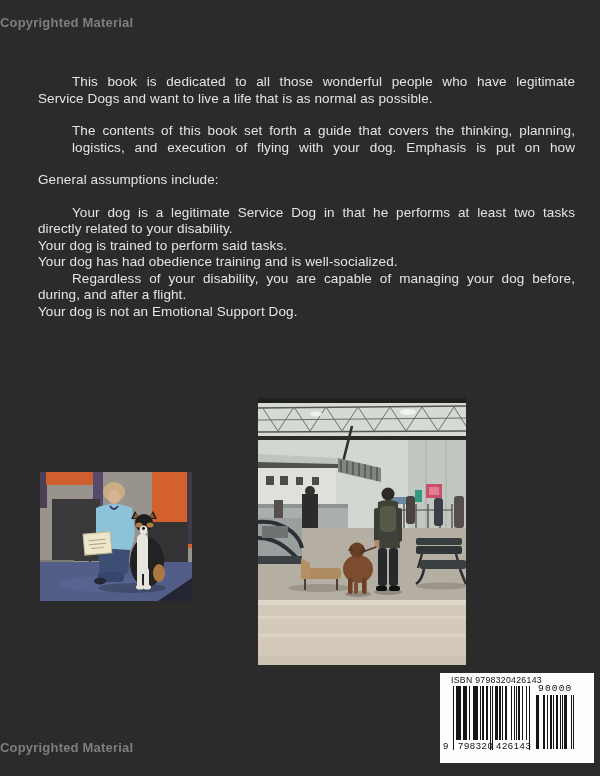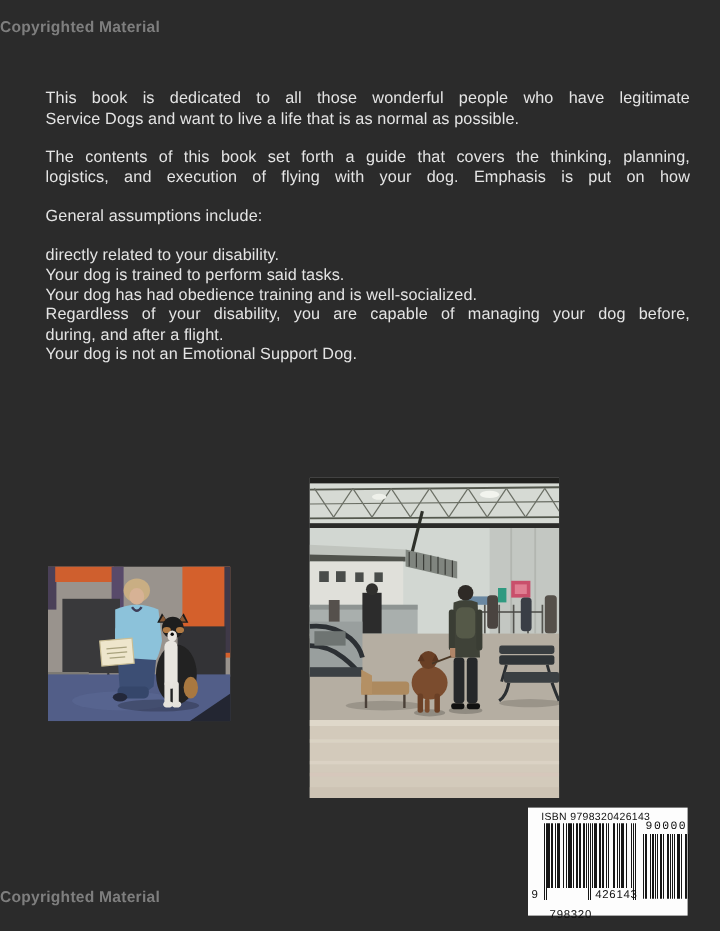--- a/index.html
+++ b/index.html
@@ -6,32 +6,32 @@
   .page{position:relative;width:600px;height:776px;background:#2b2b2b;overflow:hidden;
         font-family:"Liberation Sans",sans-serif;}
   .watermark{position:absolute;left:0;width:600px;text-align:left;
              font-size:13px;font-weight:bold;color:#7e7e7e;letter-spacing:.2px;}
   .wm-top{top:15px;}
   .wm-bottom{top:740px;}
   .body-text{position:absolute;left:38px;top:74px;width:537px;color:#e4e4e4;
              font-size:13.5px;line-height:16.5px;letter-spacing:.1px;}
   .para{margin:0 0 16px 0;}
   .ln{display:block;}
-  .j{text-align:justify;text-align-last:justify;}
+  .j{text-align:justify;text-align-last:justify;margin-left:34px;}
   .l{text-align:left;}
   .photo{position:absolute;display:block;}
   #trainer-photo{left:40px;top:472px;width:152px;height:129px;}
   #airport-photo{left:258px;top:398px;width:208px;height:267px;}
-  .barcode-box{position:absolute;left:440px;top:673px;width:133px;height:90px;
+  .barcode-box{position:absolute;left:440px;top:673px;width:154px;height:90px;
                background:#fdfdfd;color:#111;}
   .isbn-label{position:absolute;left:11px;top:2px;font-size:8.7px;letter-spacing:.3px;white-space:nowrap;}
   .main-bars{position:absolute;left:13px;top:13px;}
   .bc-digit{position:absolute;top:67px;font-size:9.5px;letter-spacing:.6px;white-space:nowrap;}
   .bc-nine{left:3px;}
-  .bc-g1{left:18px;margin-top:17px;}
+  .bc-g1{left:18px;}
   .bc-g2{left:56px;}
   .supp-label{position:absolute;left:98px;top:10px;font-size:9.5px;letter-spacing:1.2px;font-family:Liberation Mono, monospace;}
   .supp-bars{position:absolute;left:95px;top:22px;}
   svg{display:block;}
 </style>
 </head>
 <body>
 
 <div class="page">
 
@@ -41,20 +41,21 @@
     <div class="para">
       <span class="ln j">This book is dedicated to all those wonderful people who have legitimate</span>
       <span class="ln l">Service Dogs and want to live a life that is as normal as possible.</span>
     </div>
     <div class="para">
       <span class="ln j">The contents of this book set forth a guide that covers the thinking, planning,</span>
       <span class="ln j">logistics, and execution of flying with your dog.  Emphasis is put on how</span>
     </div>
     <div class="para">General assumptions include:</div>
     <div class="para">
+      <span class="ln j">Your dog is a legitimate Service Dog in that he performs at least two tasks</span>
       <span class="ln l">directly related to your disability.</span>
       <span class="ln l">Your dog is trained to perform said tasks.</span>
       <span class="ln l">Your dog has had obedience training and is well-socialized.</span>
       <span class="ln j">Regardless of your disability, you are capable of managing your dog before,</span>
       <span class="ln l">during, and after a flight.</span>
       <span class="ln l">Your dog is not an Emotional Support Dog.</span>
     </div>
   </div>
 
   <svg id="trainer-photo" class="photo" viewBox="0 0 152 129">

